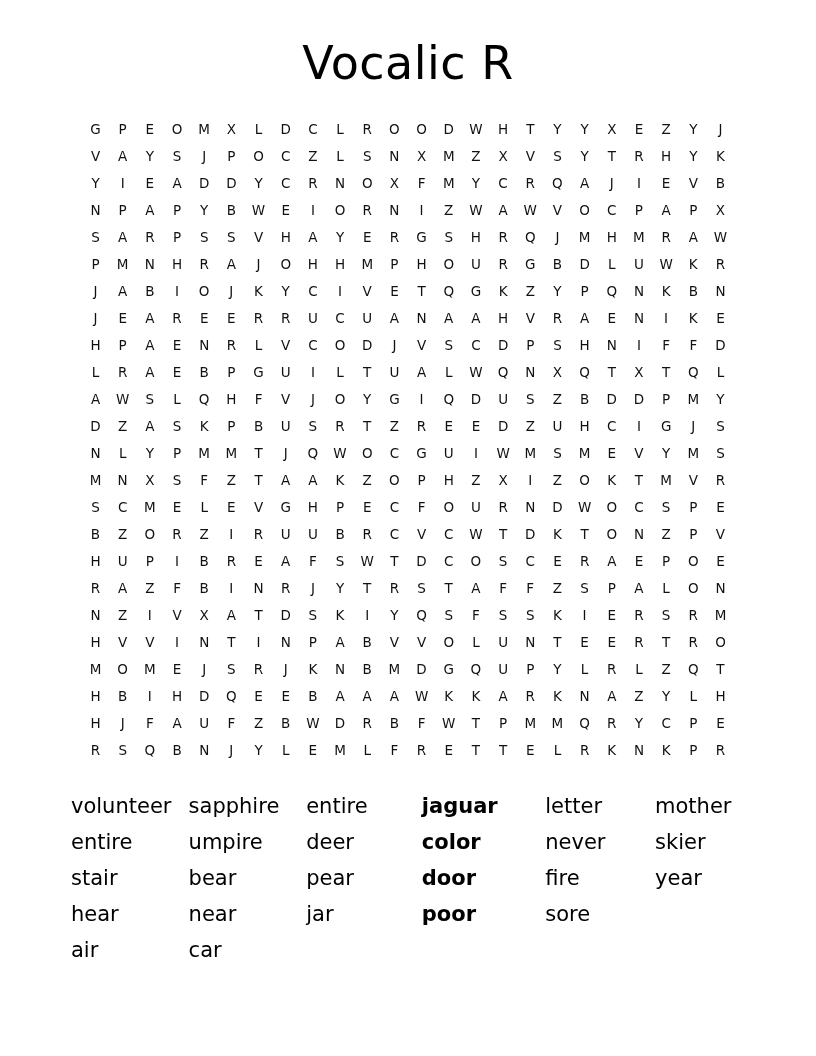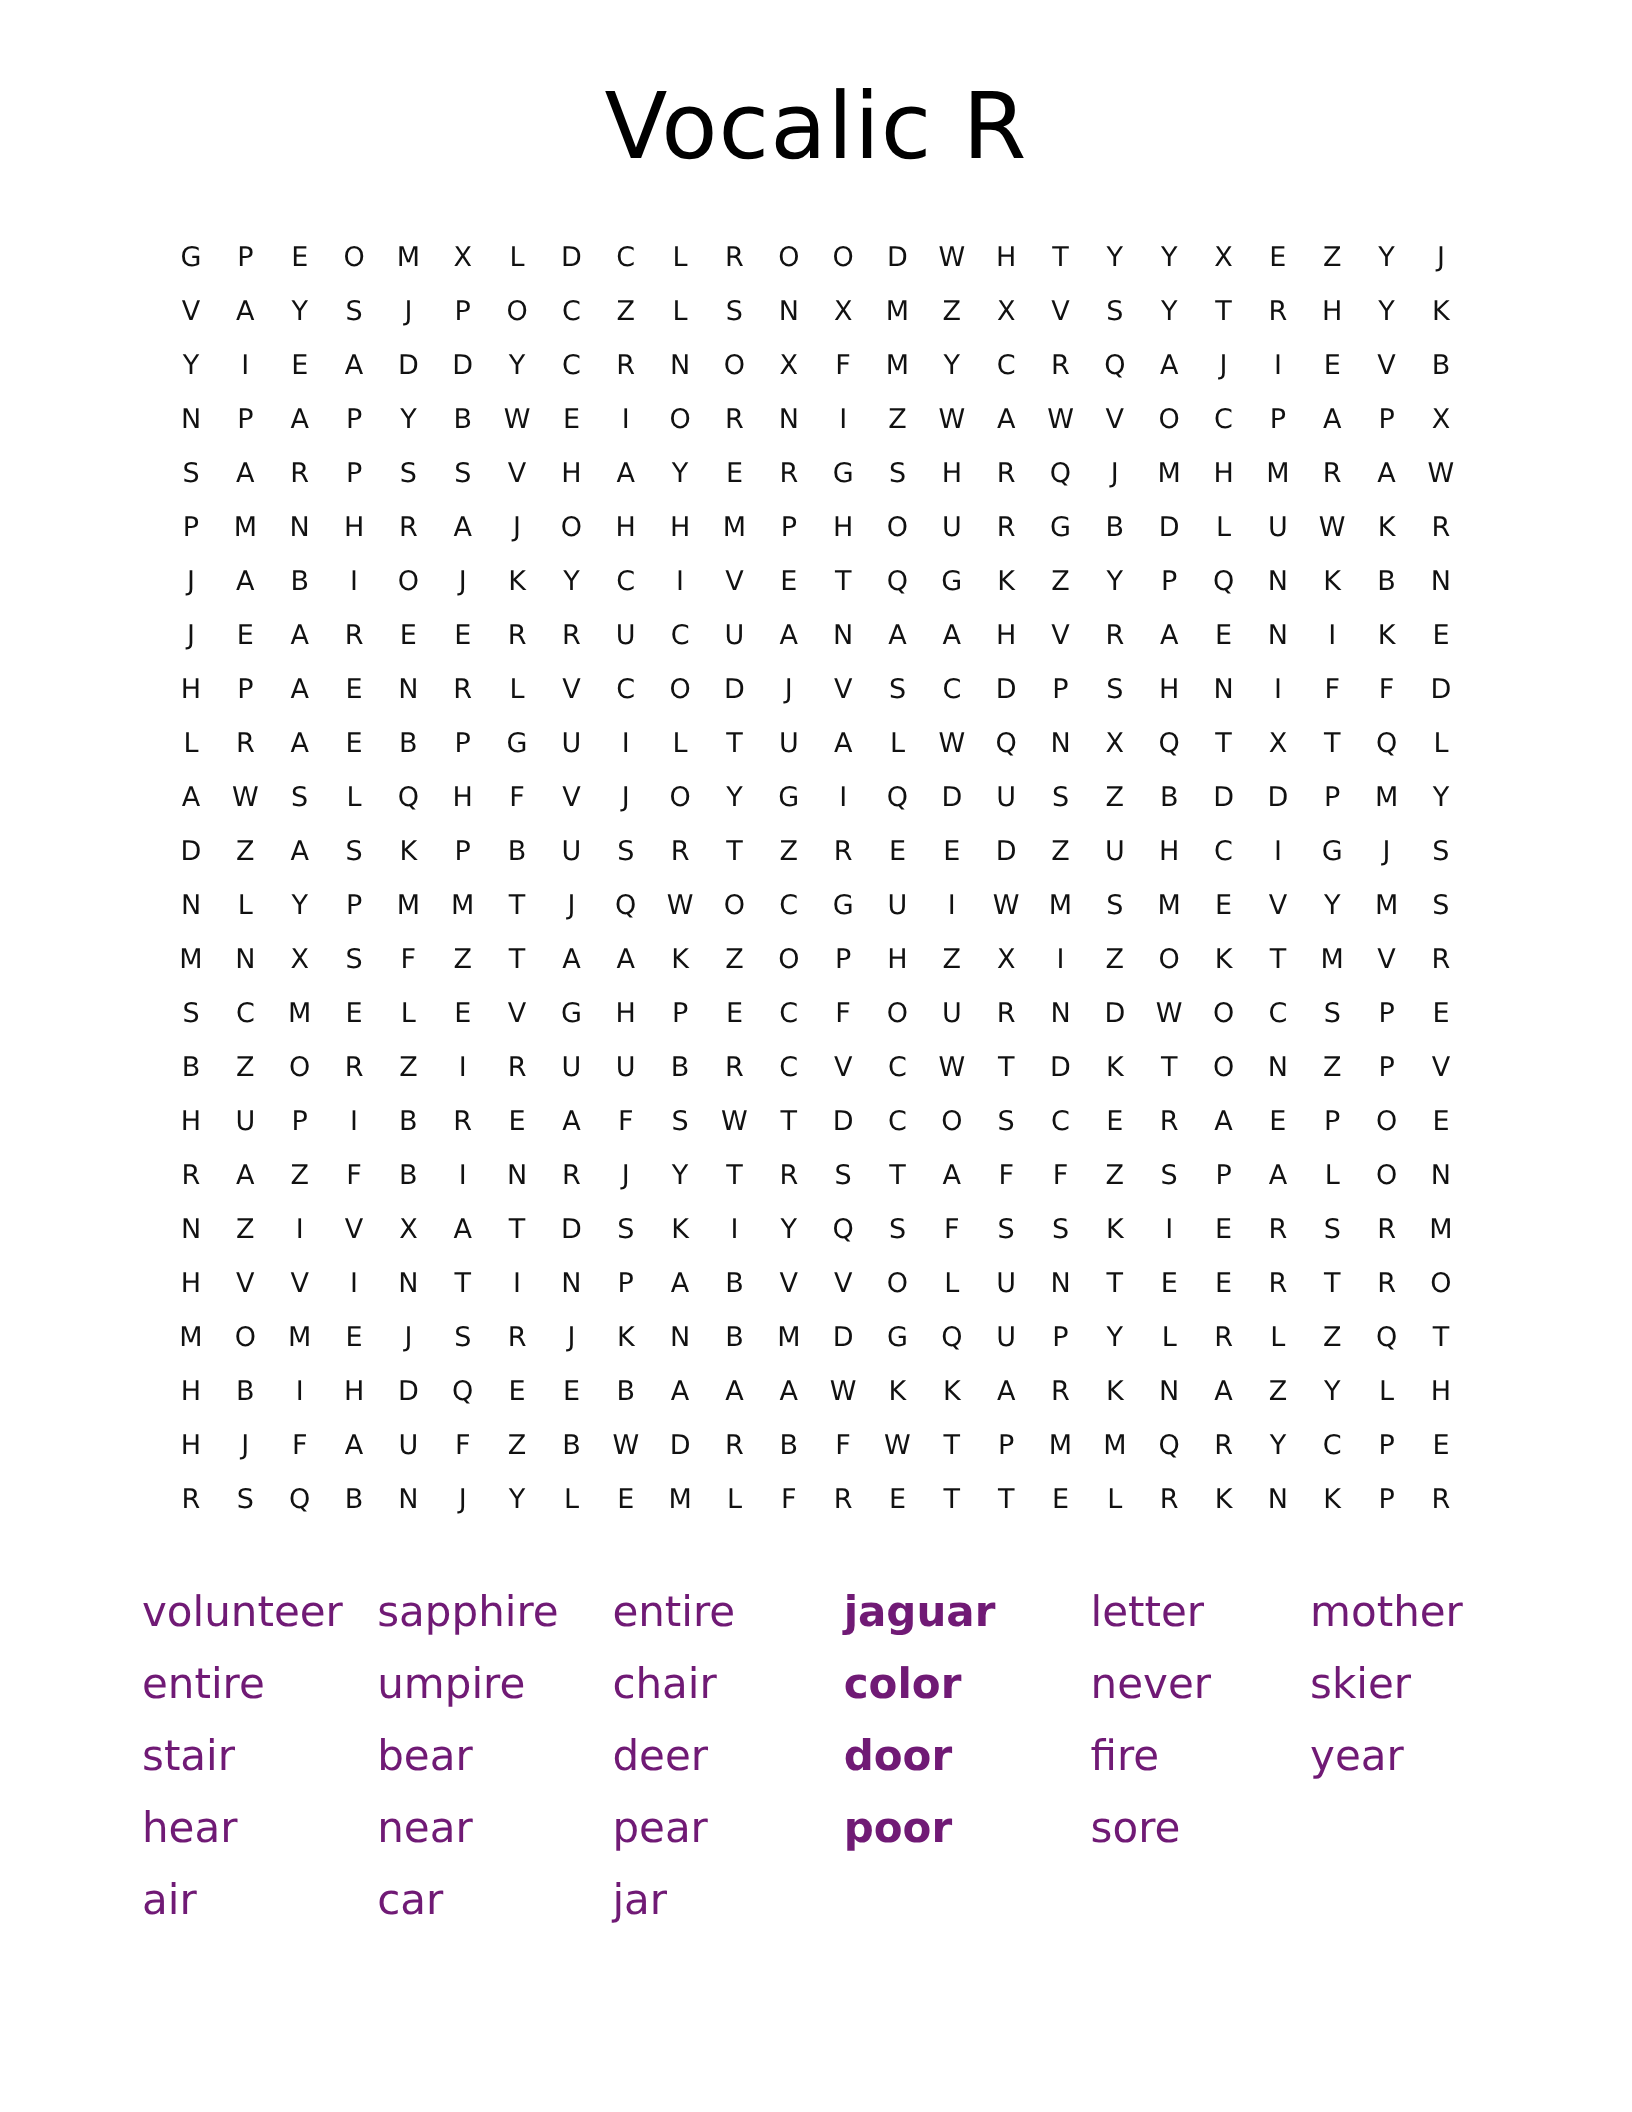--- a/index.html
+++ b/index.html
@@ -67,21 +67,21 @@
   .word-col.c0 { width: 120px; }
   .word-col.c1 { width: 120px; }
   .word-col.c2 { width: 118px; }
   .word-col.c3 { width: 126px; font-weight: bold; }
   .word-col.c4 { width: 112px; }
   .word-col.c5 { width: 100px; }
   .word {
     font-size: 21px;
     line-height: 36px;
     font-family: "DejaVu Sans", sans-serif;
-    color: #701a75;
+    color: #000000;
     white-space: nowrap;
   }
 </style>
 </head>
 <body>
 
 <div class="page">
 
   <h1 class="title">Vocalic R</h1>
 
@@ -722,21 +722,20 @@
     </div>
     <div class="word-col c1">
       <span class="word">sapphire</span>
       <span class="word">umpire</span>
       <span class="word">bear</span>
       <span class="word">near</span>
       <span class="word">car</span>
     </div>
     <div class="word-col c2">
       <span class="word">entire</span>
-      <span class="word">chair</span>
       <span class="word">deer</span>
       <span class="word">pear</span>
       <span class="word">jar</span>
     </div>
     <div class="word-col c3">
       <span class="word">jaguar</span>
       <span class="word">color</span>
       <span class="word">door</span>
       <span class="word">poor</span>
     </div>

